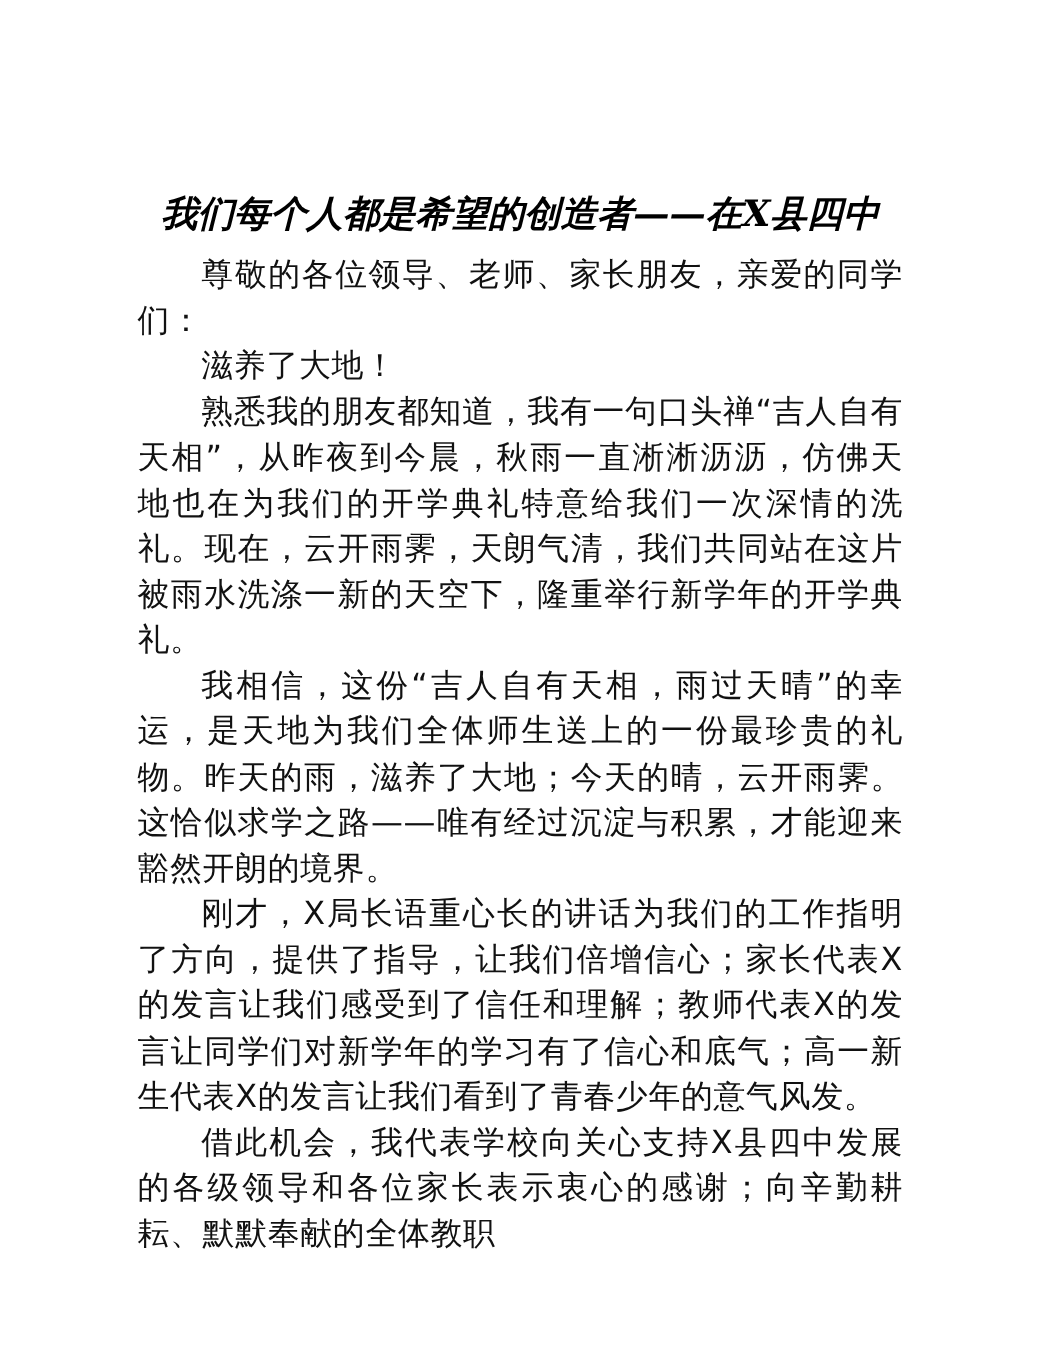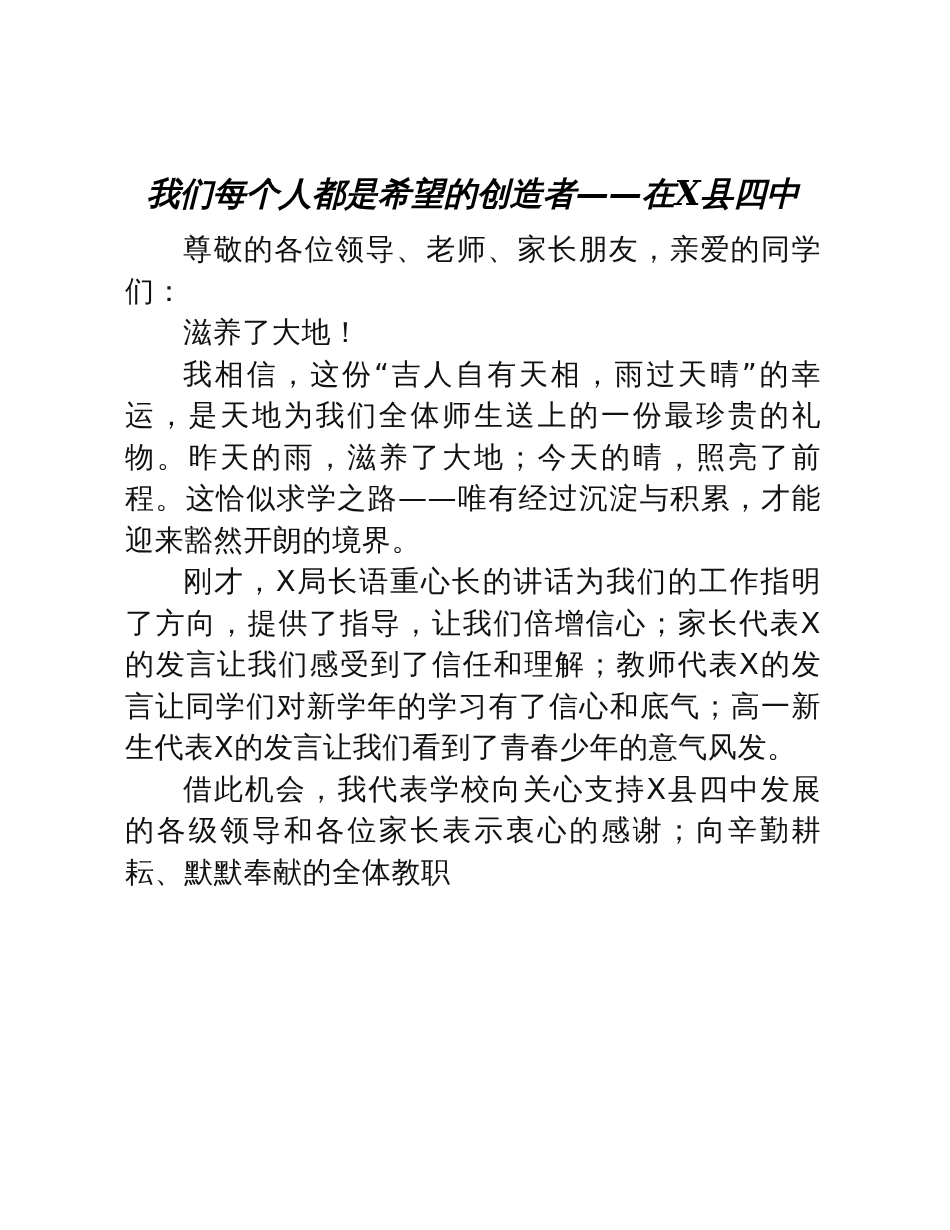--- a/index.html
+++ b/index.html
@@ -53,17 +53,18 @@
 </head>
 <body>
 
 <div class="page">
   <h1 class="title">
     <span class="line">我们每个人都是希望的创造者——在X县四中</span>
   </h1>
   <div class="body-text">
     <p class="para">尊敬的各位领导、老师、家长朋友，亲爱的同学们：</p>
     <p class="para">滋养了大地！</p>
-    <p class="para">我相信，这份“吉人自有天相，雨过天晴”的幸运，是天地为我们全体师生送上的一份最珍贵的礼物。昨天的雨，滋养了大地；今天的晴，照亮了前程。这恰似求学之路——唯有经过沉淀与积累，才能迎来豁然开朗的境界。</p>
+    <p class="para">熟悉我的朋友都知道，我有一句口头禅“吉人自有天相”，从昨夜到今晨，秋雨一直淅淅沥沥，仿佛天地也在为我们的开学典礼特意给我们一次深情的洗礼。现在，云开雨霁，天朗气清，我们共同站在这片被雨水洗涤一新的天空下，隆重举行新学年的开学典礼。</p>
+    <p class="para">我相信，这份“吉人自有天相，雨过天晴”的幸运，是天地为我们全体师生送上的一份最珍贵的礼物。昨天的雨，滋养了大地；今天的晴，云开雨霁。这恰似求学之路——唯有经过沉淀与积累，才能迎来豁然开朗的境界。</p>
     <p class="para">刚才，X局长语重心长的讲话为我们的工作指明了方向，提供了指导，让我们倍增信心；家长代表X的发言让我们感受到了信任和理解；教师代表X的发言让同学们对新学年的学习有了信心和底气；高一新生代表X的发言让我们看到了青春少年的意气风发。</p>
     <p class="para">借此机会，我代表学校向关心支持X县四中发展的各级领导和各位家长表示衷心的感谢；向辛勤耕耘、默默奉献的全体教职</p>
   </div>
 </div>
 
 </body></html>

